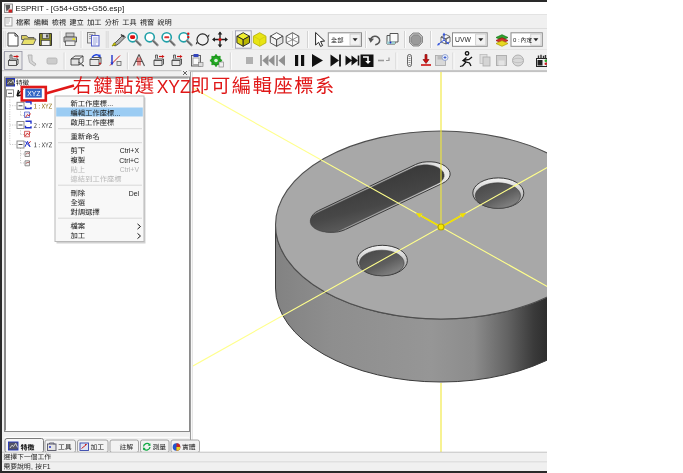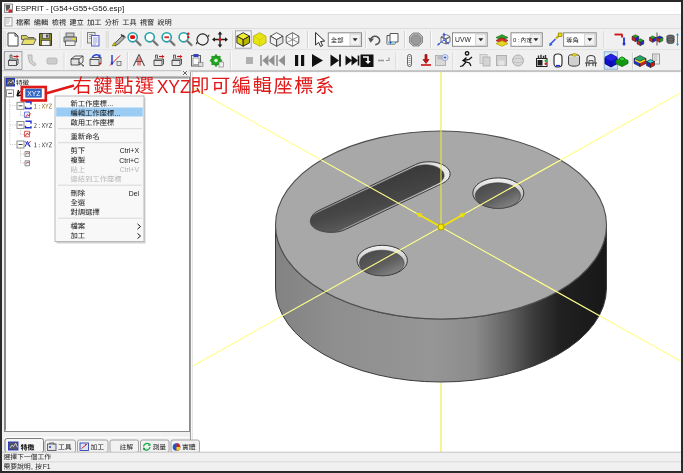--- a/index.html
+++ b/index.html
@@ -1,14 +1,14 @@
 <!DOCTYPE html>
 <html><head><meta charset="utf-8"><style>
 html,body{margin:0;padding:0;background:#fff;}
-#w{position:relative;width:683px;height:473px;overflow:hidden;}
+#w{position:relative;width:547px;height:473px;overflow:hidden;}
 svg{display:block}
 text{white-space:pre}
 </style></head><body>
 <div id="w">
 <svg width="683" height="473" viewBox="0 0 683 473">
 <rect x="0" y="0" width="683" height="473" fill="#2a2a2a"></rect>
 <rect x="2" y="2" width="679" height="469" fill="#f0f0f0"></rect>
 <rect x="2" y="2" width="679" height="12" fill="#ffffff"></rect>
 <rect x="4.5" y="4" width="8" height="8.5" fill="#e8e8e8" stroke="#777" stroke-width="0.8"></rect>
 <path d="M5.5 5 l4.5 0 l0 3 l-3.5 3.5 z" fill="#555"></path>

